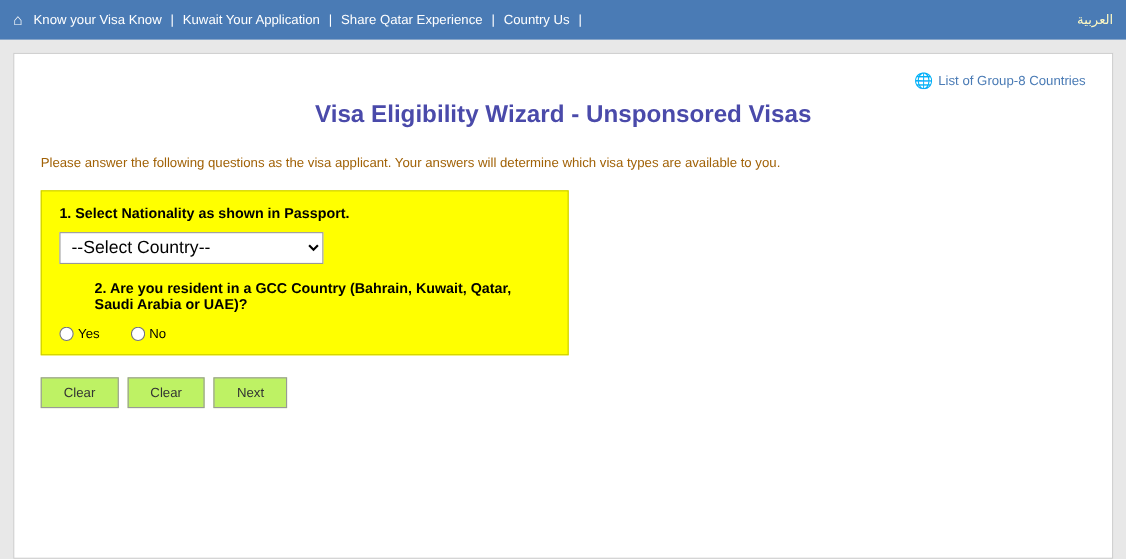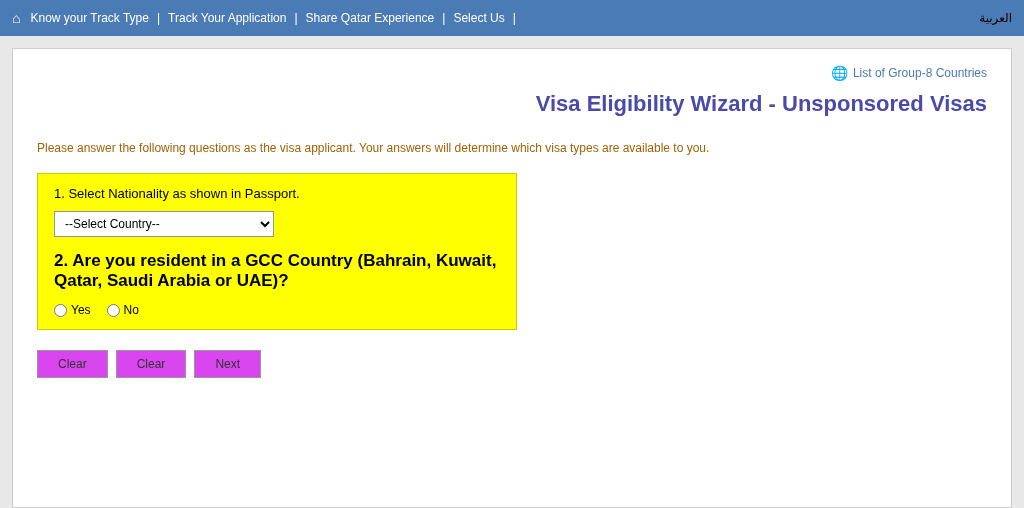--- a/index.html
+++ b/index.html
@@ -31,21 +31,21 @@
       font-size: 12px;
       white-space: nowrap;
     }
     .navbar .nav-sep {
       color: white;
       margin: 0 8px;
       font-size: 12px;
     }
     .navbar .arabic-text {
       margin-left: auto;
-      color: #000000;
+      color: #fef9c3;
       font-size: 12px;
     }
 
     
     .main-container {
       margin: 12px;
       background: white;
       border: 1px solid #ccc;
       padding: 16px 24px 24px 24px;
       min-height: 460px;
@@ -64,21 +64,21 @@
       display: flex;
       align-items: center;
       gap: 4px;
     }
     .globe-icon {
       font-size: 14px;
     }
 
     
     .page-title {
-      text-align: right;
+      text-align: center;
       color: #4a4aaa;
       font-size: 22px;
       font-weight: bold;
       margin-bottom: 24px;
     }
 
     
     .description {
       color: #a16207;
       font-size: 12px;
@@ -88,46 +88,47 @@
     
     .question-box {
       background: #ffff00;
       border: 1px solid #cccc00;
       padding: 12px 16px;
       width: 480px;
       margin-bottom: 20px;
     }
     .question-label {
       font-size: 13px;
-      font-weight: normal;
+      font-weight: bold;
       color: #000;
       margin-bottom: 10px;
     }
     .country-select {
-      width: 220px;
+      width: 240px;
       padding: 4px 6px;
       border: 1px solid #999;
       background: white;
-      font-size: 12px;
+      font-size: 16px;
       appearance: auto;
       cursor: pointer;
     }
 
     .question2-label {
-      font-size: 17px;
+      font-size: 13px;
       font-weight: bold;
       color: #000;
       margin-top: 14px;
       margin-bottom: 12px;
+      margin-left: 32px;
     }
 
     .radio-group {
       display: flex;
       align-items: center;
-      gap: 16px;
+      gap: 28px;
       margin-top: 6px;
     }
     .radio-option {
       display: flex;
       align-items: center;
       gap: 4px;
       font-size: 12px;
     }
     .radio-option input[type="radio"] {
       margin: 0;
@@ -135,39 +136,39 @@
 
     
     .button-row {
       display: flex;
       gap: 8px;
       margin-top: 8px;
     }
     .btn {
       padding: 6px 20px;
       border: 1px solid #999;
-      background: #d946ef;
+      background: #bef264;
       font-size: 12px;
       cursor: pointer;
       color: #333;
     }
   </style>
 </head>
 <body>
 
 <nav class="navbar">
   <span class="home-icon">⌂</span>
   <div class="nav-links">
-    <a class="nav-link">Know your Track Type</a>
-    <span class="nav-sep">|</span>
-    <a class="nav-link">Track Your Application</a>
+    <a class="nav-link">Know your Visa Know</a>
+    <span class="nav-sep">|</span>
+    <a class="nav-link">Kuwait Your Application</a>
     <span class="nav-sep">|</span>
     <a class="nav-link">Share Qatar Experience</a>
     <span class="nav-sep">|</span>
-    <a class="nav-link">Select Us</a>
+    <a class="nav-link">Country Us</a>
     <span class="nav-sep">|</span>
   </div>
   <span class="arabic-text">العربية</span>
 </nav>
 
 <div class="main-container">
 
   <div class="top-right">
     <a class="group1-link">
       <span class="globe-icon">🌐</span>

